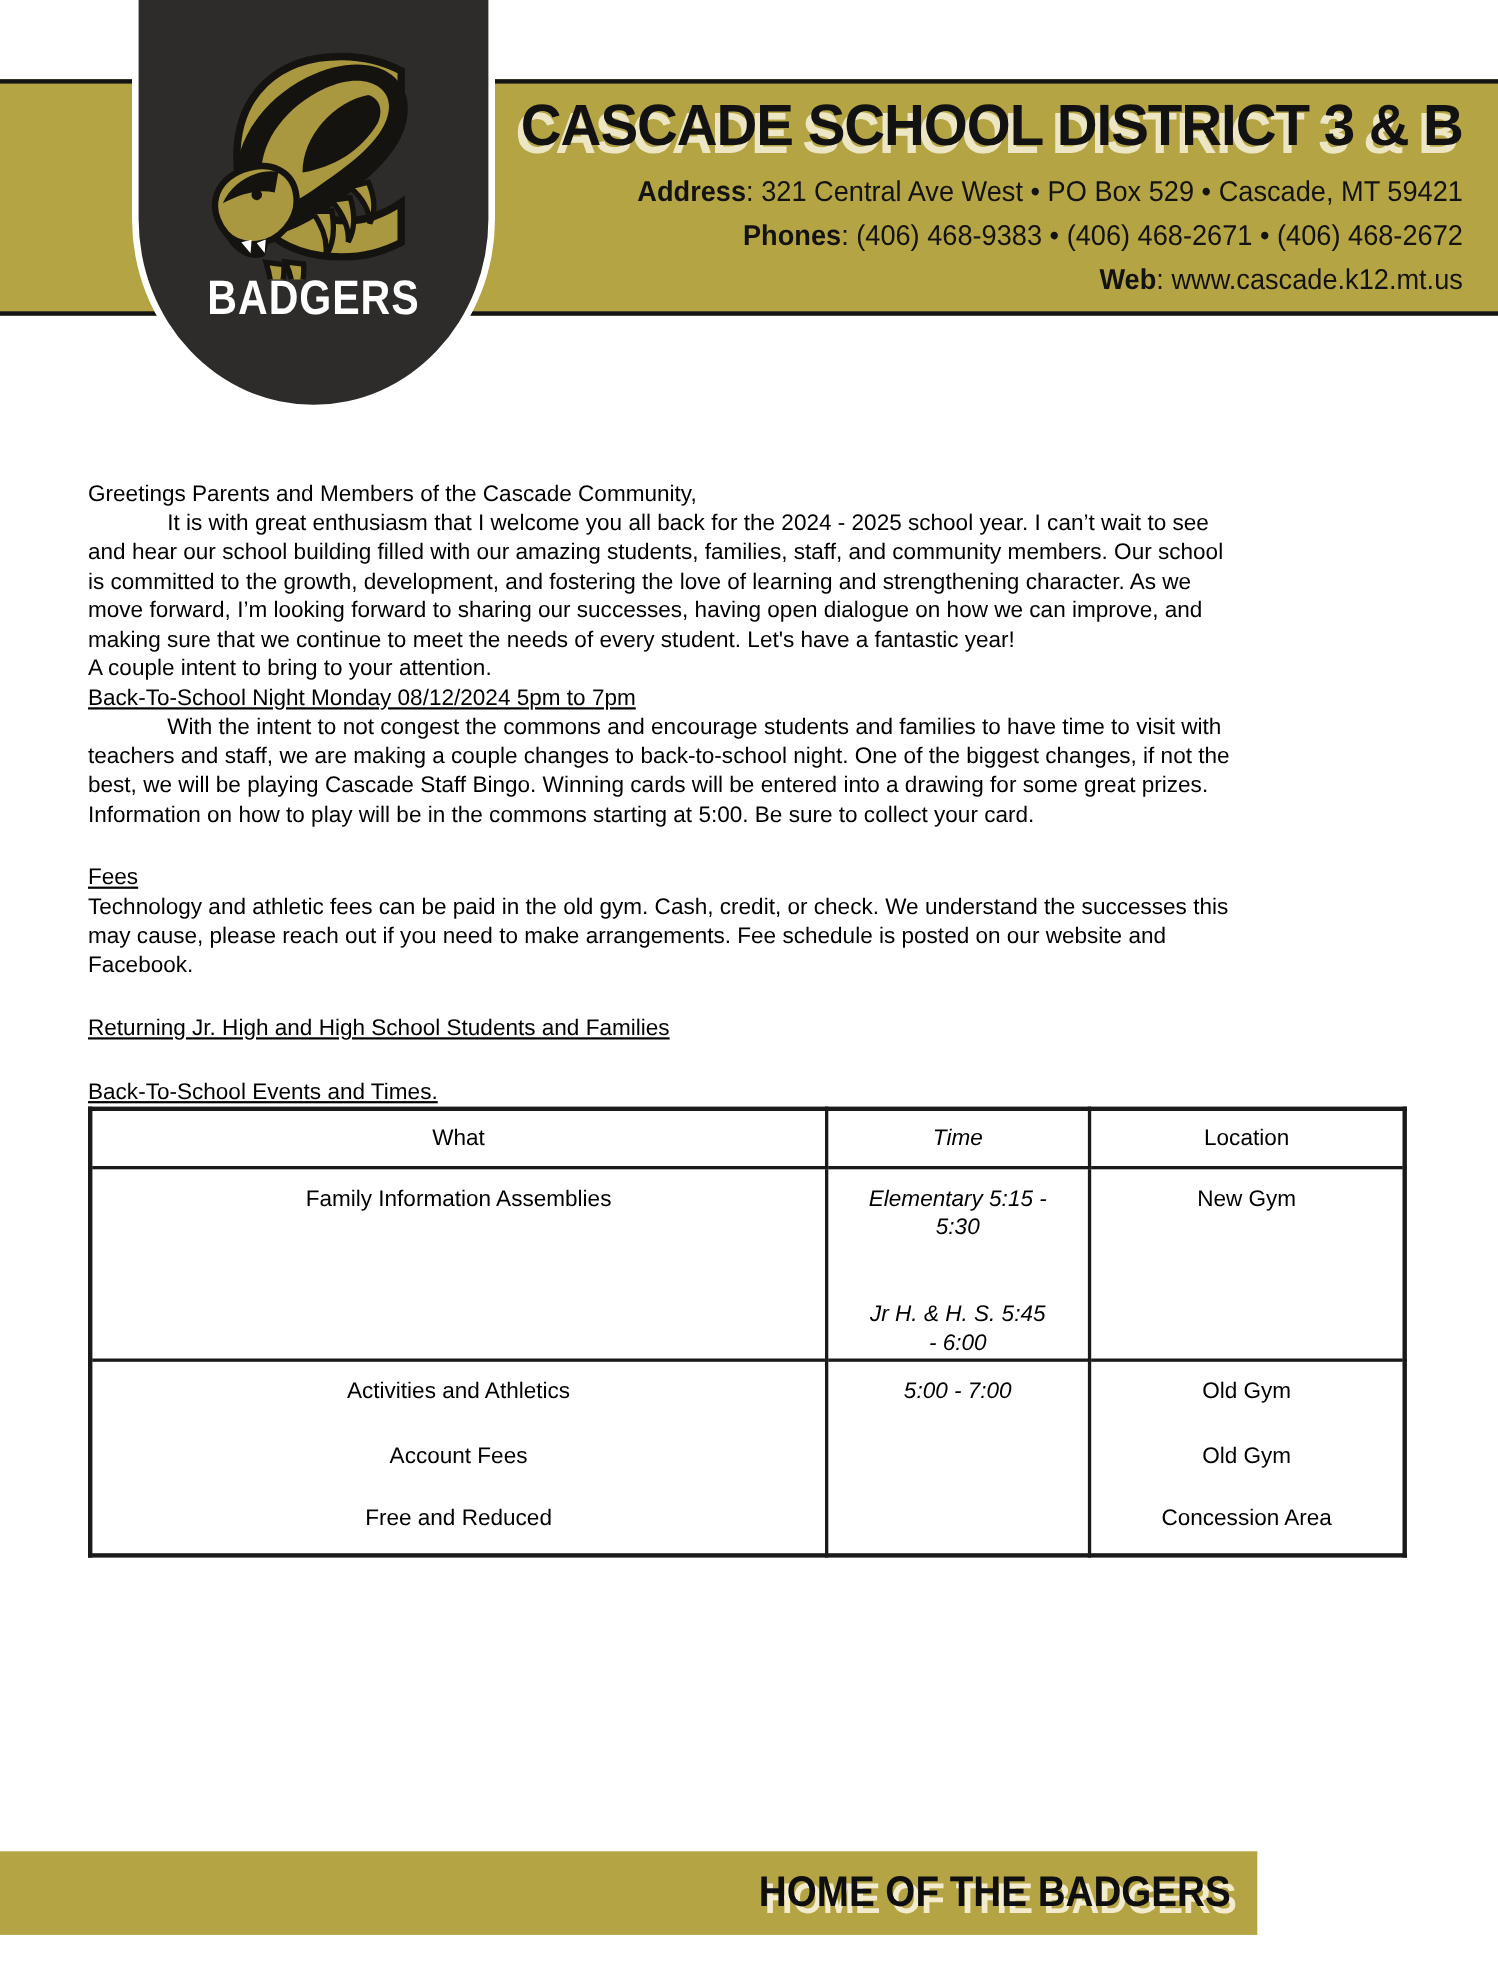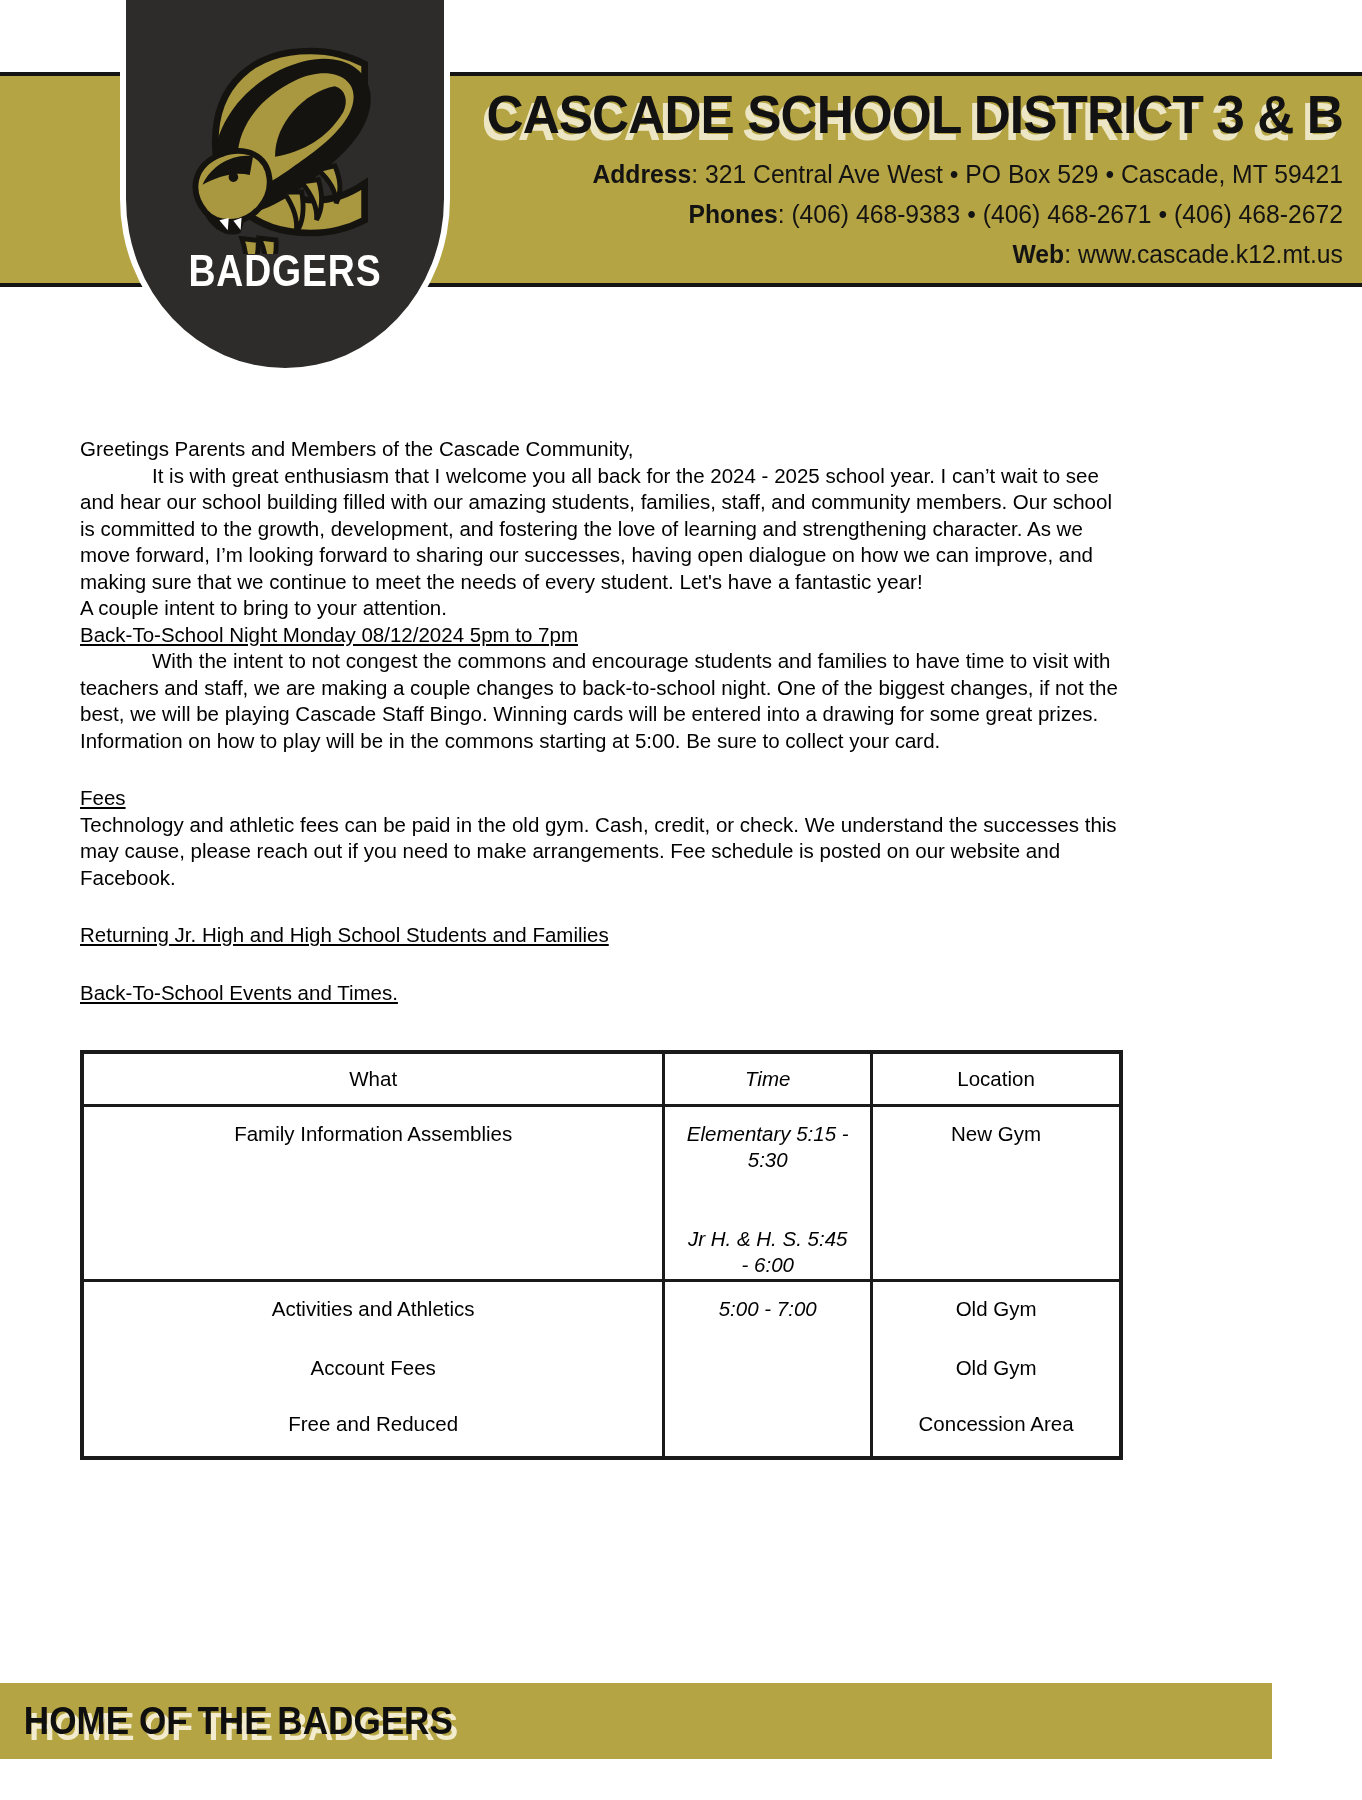--- a/index.html
+++ b/index.html
@@ -19,21 +19,21 @@
     position:absolute;left:120px;top:-10px;width:330px;height:384px;
     background:#2d2c2a;border:6px solid #ffffff;box-sizing:border-box;
     border-radius:0 0 165px 165px / 0 0 175px 175px;z-index:3;
   }
   .badge svg{position:absolute;left:0;top:6px;width:318px;height:252px;}
   .badge-name{
     position:absolute;left:0;right:0;top:250px;text-align:center;
     color:#ffffff;font-weight:bold;font-size:44px;letter-spacing:1px;
     transform:scaleX(.85);
   }
-  .header-info{position:absolute;top:84px;right:19px;text-align:right;z-index:2;}
+  .header-info{position:absolute;top:84px;right:32px;text-align:right;z-index:2;}
   .district-title{
     font-size:53px;font-weight:bold;color:#121212;letter-spacing:-1px;
     white-space:nowrap;transform:scaleX(.97);transform-origin:right;
     text-shadow:-5px 7px 0 rgba(243,237,211,.9);
   }
   .contact{margin-top:9px;font-size:26px;line-height:40px;color:#131313;
     transform:scaleX(.95);transform-origin:right;}
   .contact b{font-weight:bold;}
   .contact div{white-space:nowrap;}
 
@@ -48,23 +48,22 @@
   .intro{margin-bottom:32px;}
   .attention{margin-bottom:31px;}
   .section{margin-bottom:31px;}
   .section-head{font-weight:normal;}
   .bold{font-weight:normal;}
   .u{text-decoration:underline;}
   .events-head{margin-bottom:26px;}
 
   
   table.events{
-    border-collapse:collapse;width:1043px;table-layout:fixed;
+    border-collapse:collapse;width:1199px;table-layout:fixed;
     border:4px solid #1a1a1a;
-    margin-top:44px;
   }
   table.events th, table.events td{
     border:3px solid #1a1a1a;text-align:center;vertical-align:top;
     font-size:20.5px;line-height:26.5px;padding:0;font-weight:normal;
   }
   .col-what{width:56%;}
   .col-time{width:20%;}
   .col-loc{width:24%;}
   tr.head th{padding:12px 0 11px 0;}
   .th-what{font-weight:bold;}
@@ -73,22 +72,22 @@
   tr.r1 td{height:158px;padding-top:14px;}
   tr.r2 td{height:178px;padding-top:14px;}
   .cell-what{font-weight:bold;}
   .cell-time{font-style:italic;}
   .time-gap{height:52px;}
   .stack-gap-a{height:33px;}
   .stack-gap-b{height:29px;}
 
   
   .footer-band{
-    position:absolute;left:0;top:1683px;width:1272px;height:76px;
-    background:#b5a443;display:flex;align-items:center;justify-content:flex-start;
+    position:absolute;left:0;top:1683px;width:1143px;height:76px;
+    background:#b5a443;display:flex;align-items:center;justify-content:flex-end;
   }
   .slogan{
     font-size:39px;font-weight:bold;color:#0f0f0f;letter-spacing:0;
     transform:scaleX(.9);text-shadow:6px 6px 0 rgba(245,239,214,.95);
     white-space:nowrap;
   }
 </style>
 </head>
 <body>
 

